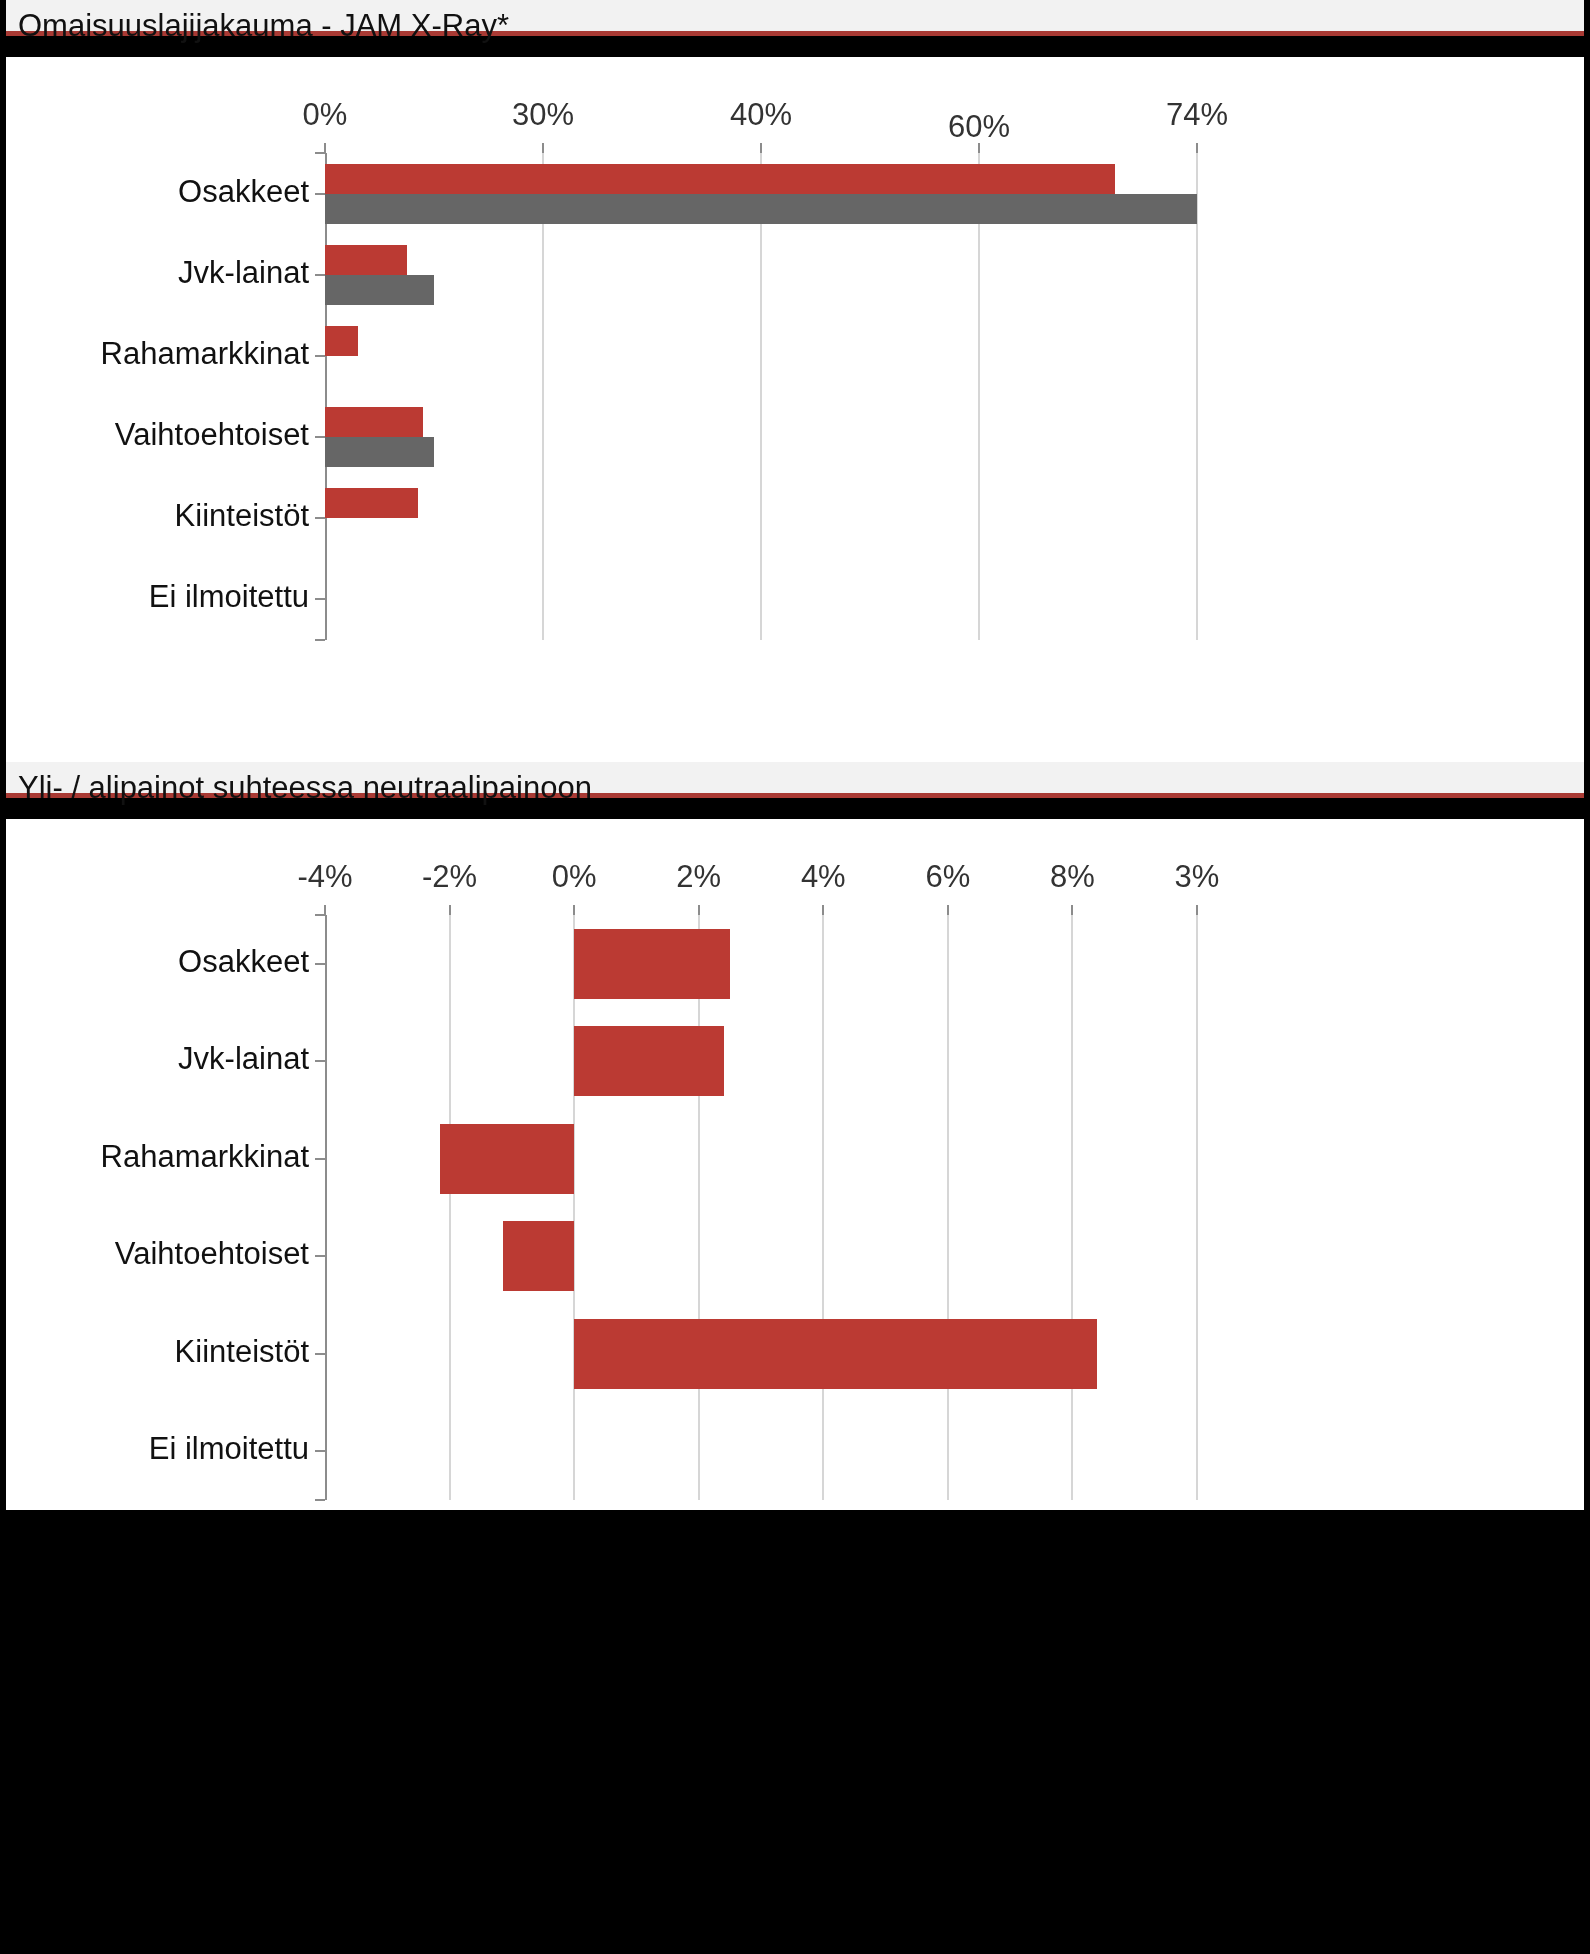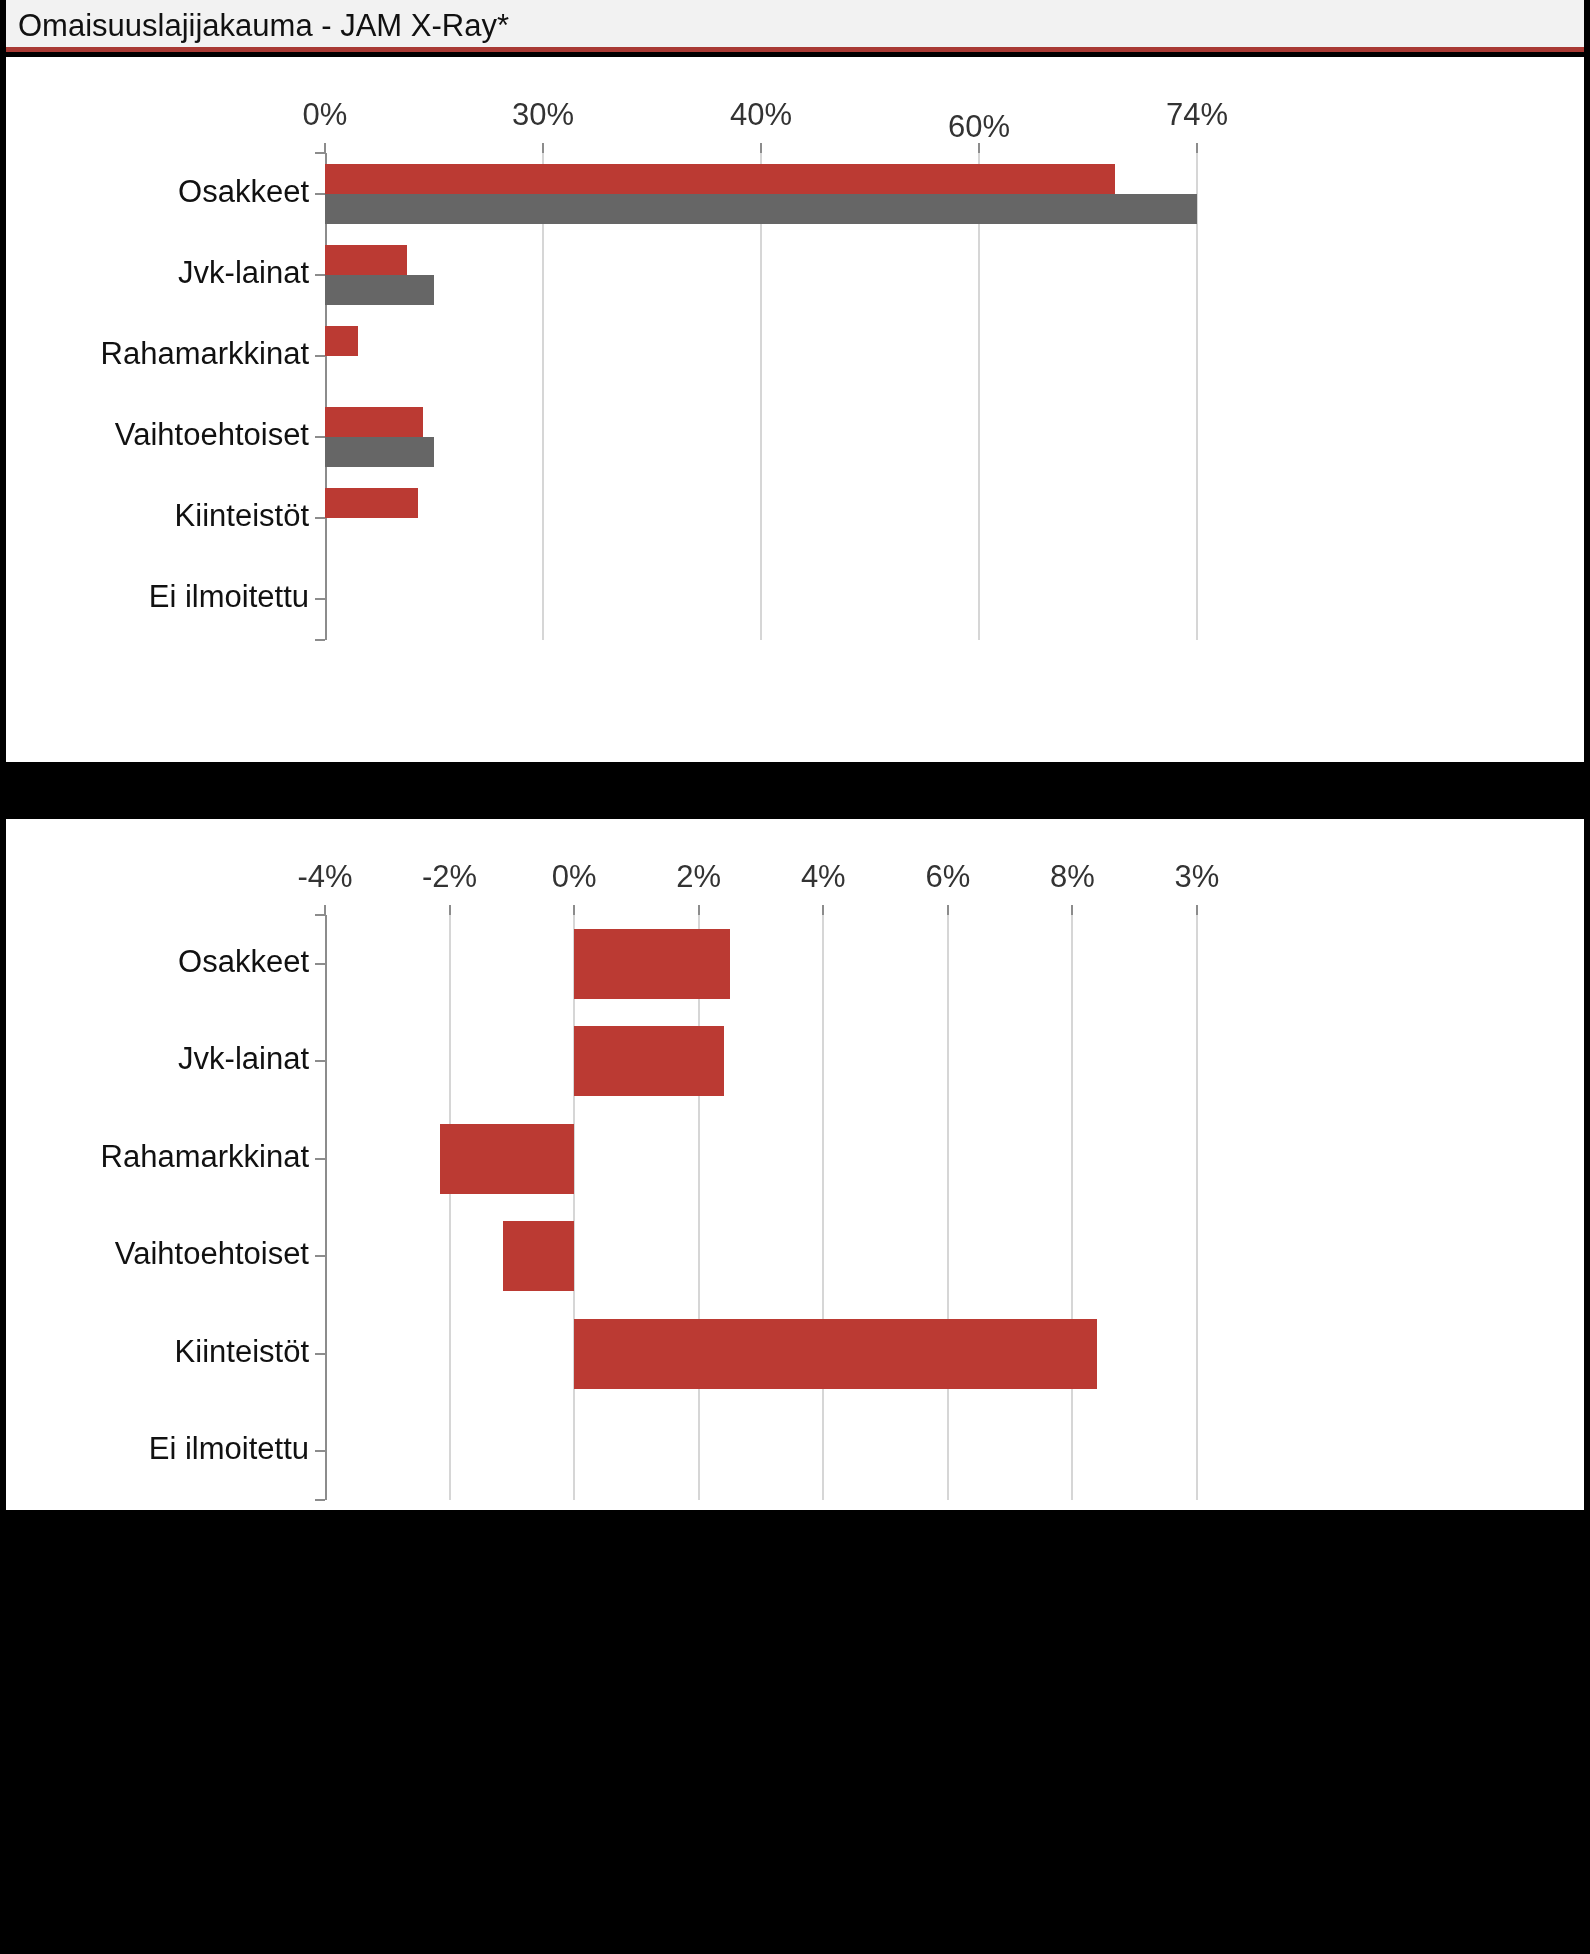--- a/index.html
+++ b/index.html
@@ -1,20 +1,20 @@
 <!DOCTYPE html>
 <html style="--accent: #a93a34;"><head>
 <meta charset="utf-8">
 <style>
   * { margin:0; padding:0; box-sizing:border-box; }
   html,body { background:#000; }
   body { font-family:"Liberation Sans", sans-serif; }
   .frame { position:relative; width:1590px; height:1954px; background:#000; overflow:hidden; }
 
-  .section-header { position:absolute; left:6px; right:6px; height:52px; background:#f2f2f2;
+  .section-header { position:absolute; left:6px; right:6px; height:36px; background:#f2f2f2;
                     border-bottom:5px solid var(--accent,#a93a34); }
   #hdr1 { top:0; }
   #hdr2 { top:762px; }
   .section-title { display:block; padding:8px 0 0 12px; font-size:31px; color:#111; white-space:nowrap; }
 
   .chart-panel { position:absolute; left:6px; right:6px; background:#fff; }
   #panel1 { top:57px;  height:705px; }
   #panel2 { top:819px; height:691px; }
   .chart { position:absolute; inset:0; }
 
@@ -80,20 +80,23 @@
         <div class="tick-label" style="left: 1191px; top: 40px;">74%</div>
         <div class="cat-label" style="top: 136.583px; width: 303px;">Osakkeet</div>
         <div class="cat-label" style="top: 217.75px; width: 303px;">Jvk-lainat</div>
         <div class="cat-label" style="top: 298.917px; width: 303px;">Rahamarkkinat</div>
         <div class="cat-label" style="top: 380.083px; width: 303px;">Vaihtoehtoiset</div>
         <div class="cat-label" style="top: 461.25px; width: 303px;">Kiinteistöt</div>
         <div class="cat-label" style="top: 542.417px; width: 303px;">Ei ilmoitettu</div>
       </div>
   </section>
 
+  <header class="section-header" id="hdr2">
+    <span class="section-title">Yli- / alipainot suhteessa neutraalipainoon</span>
+  </header>
 
   <section class="chart-panel" id="panel2">
     <div class="chart">
         <div class="plot" style="left: 319px; top: 96px; width: 872px; height: 585px;">
           <div class="top-tick" style="left: 0px;"></div>
           <div class="top-tick" style="left: 124.571px;"></div>
           <div class="gridline" style="left: 124.571px;"></div>
           <div class="top-tick" style="left: 249.143px;"></div>
           <div class="gridline" style="left: 249.143px;"></div>
           <div class="top-tick" style="left: 373.714px;"></div>

